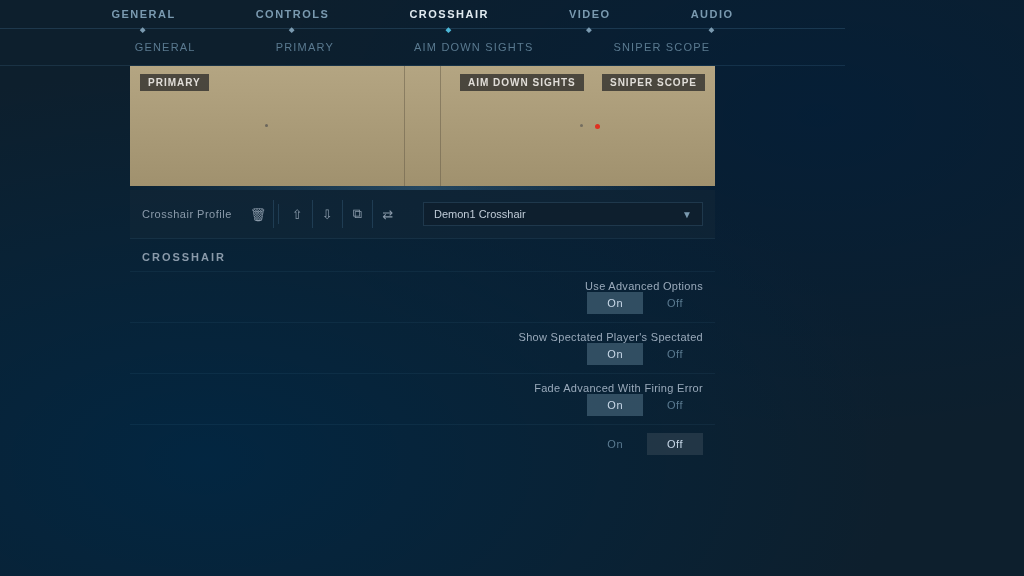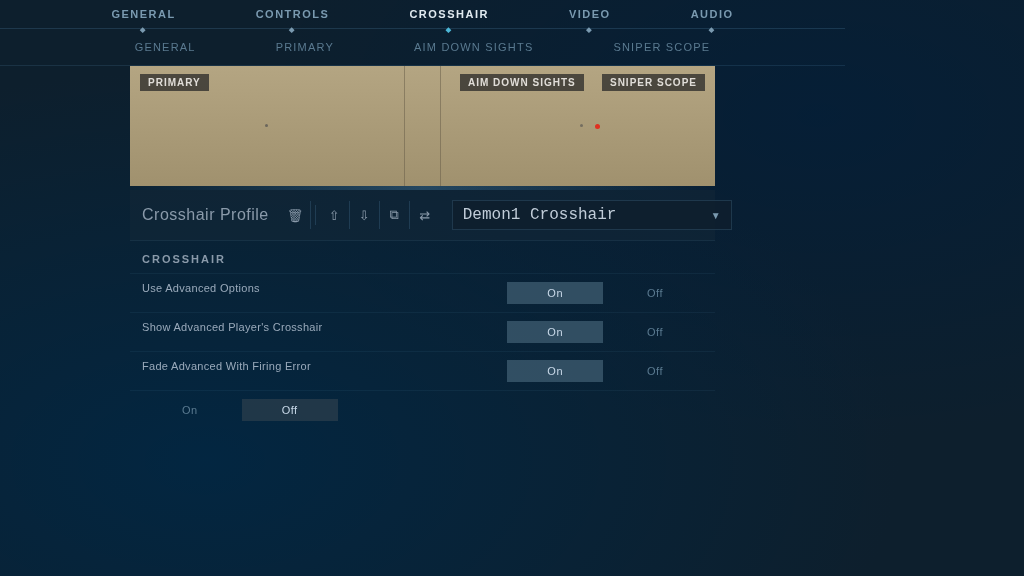--- a/index.html
+++ b/index.html
@@ -158,21 +158,21 @@
     .profile-row {
       display: flex;
       align-items: center;
       margin: 0 130px;
       padding: 10px 12px;
       background: rgba(20,40,55,0.5);
       border-bottom: 1px solid rgba(100,160,200,0.1);
       gap: 12px;
     }
     .profile-label {
-      font-size: 16px;
+      font-size: 11px;
       color: #8a9aaa;
       letter-spacing: 0.5px;
       flex-shrink: 0;
     }
     .profile-icons {
       display: flex;
       gap: 0;
       align-items: center;
     }
     .profile-icon-btn {
@@ -198,23 +198,22 @@
       display: flex;
       align-items: center;
       background: rgba(15,30,45,0.8);
       border: 1px solid rgba(100,160,200,0.2);
       padding: 5px 10px;
       min-width: 280px;
       cursor: pointer;
       justify-content: space-between;
     }
     .profile-dropdown-text {
-      font-size: 16px;
+      font-size: 11px;
       color: #c0ccd8;
-      font-family: Liberation Mono, monospace;
     }
     .profile-dropdown-arrow {
       color: #7a9ab0;
       font-size: 10px;
     }
 
     
     .settings-area {
       margin: 0 130px;
       padding: 0;
@@ -222,36 +221,37 @@
     .section-header {
       font-size: 11px;
       font-weight: 700;
       letter-spacing: 2px;
       color: #8a9aaa;
       text-transform: uppercase;
       padding: 12px 12px 8px 12px;
     }
     .setting-row {
       display: flex;
-      align-items: flex-start;
+      align-items: flex-end;
       padding: 8px 12px;
       border-top: 1px solid rgba(100,160,200,0.08);
+      flex-direction: column;
     }
     .setting-label {
       font-size: 11px;
       color: #9aaabb;
       flex: 1;
       letter-spacing: 0.3px;
     }
     .toggle-group {
       display: flex;
       gap: 4px;
     }
     .toggle-btn {
-      padding: 5px 40px;
+      padding: 5px 20px;
       font-size: 11px;
       letter-spacing: 0.5px;
       cursor: pointer;
       border: none;
       outline: none;
     }
     .toggle-btn.on-active {
       background: rgba(60,90,110,0.8);
       color: #c8d8e8;
     }
@@ -339,21 +339,21 @@
     <div class="section-header">CROSSHAIR</div>
     <div class="setting-row">
       <span class="setting-label">Use Advanced Options</span>
       <div class="toggle-group">
         <button class="toggle-btn on-active">On</button>
         <button class="toggle-btn off-inactive">Off</button>
       </div>
     </div>
 
     <div class="setting-row">
-      <span class="setting-label">Show Advanced Player's Crosshair</span>
+      <span class="setting-label">Show Spectated Player's Spectated</span>
       <div class="toggle-group">
         <button class="toggle-btn on-active">On</button>
         <button class="toggle-btn off-inactive">Off</button>
       </div>
     </div>
     <div class="setting-row">
       <span class="setting-label">Fade Advanced With Firing Error</span>
       <div class="toggle-group">
         <button class="toggle-btn on-active">On</button>
         <button class="toggle-btn off-inactive">Off</button>

